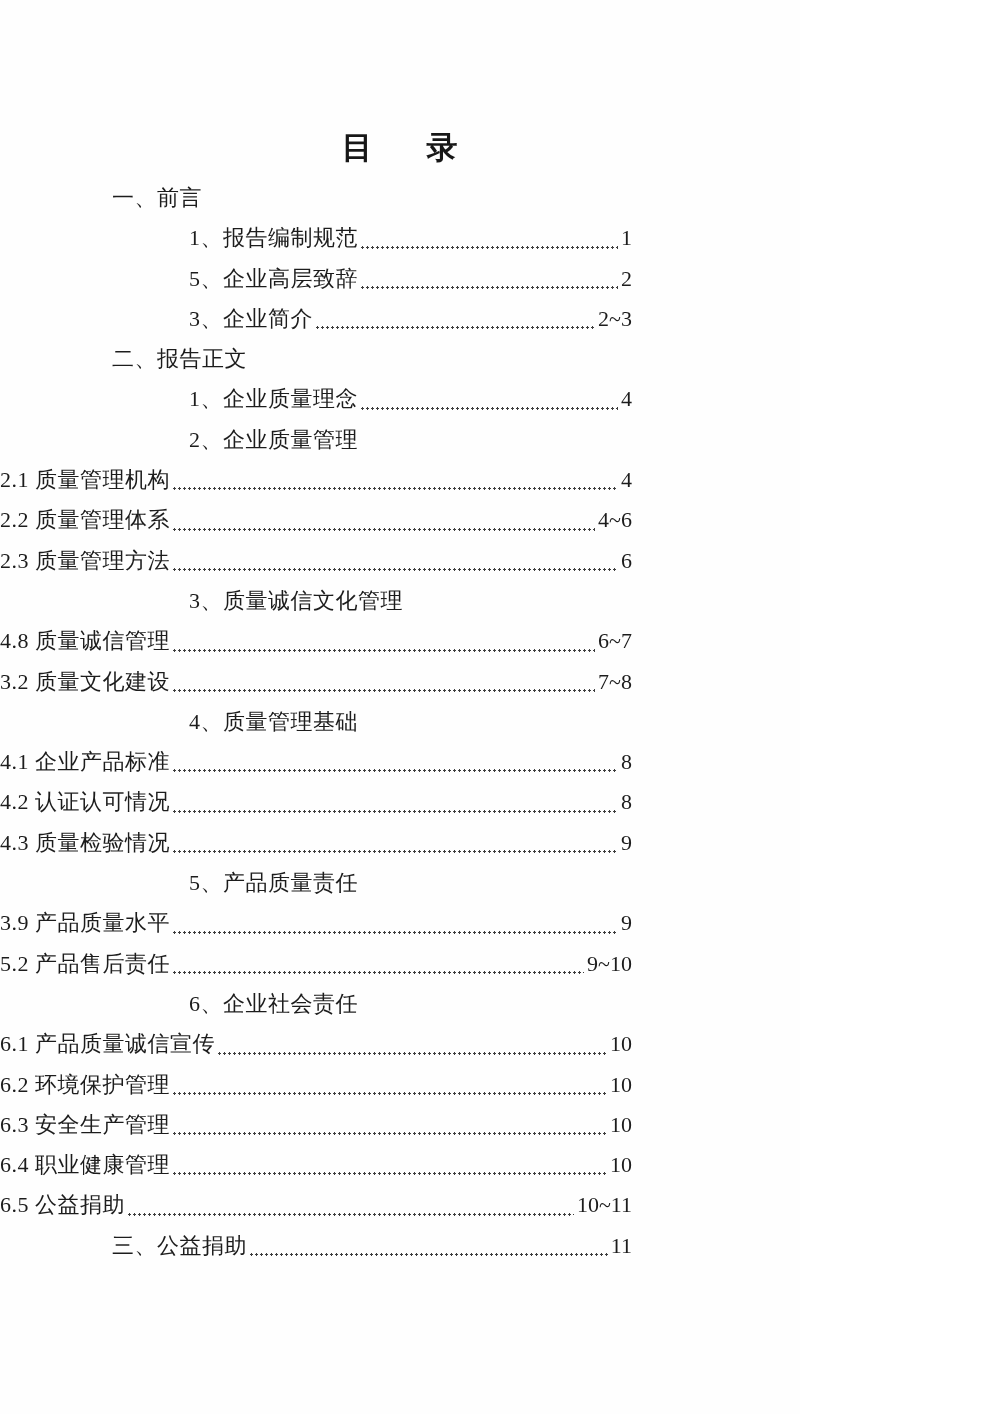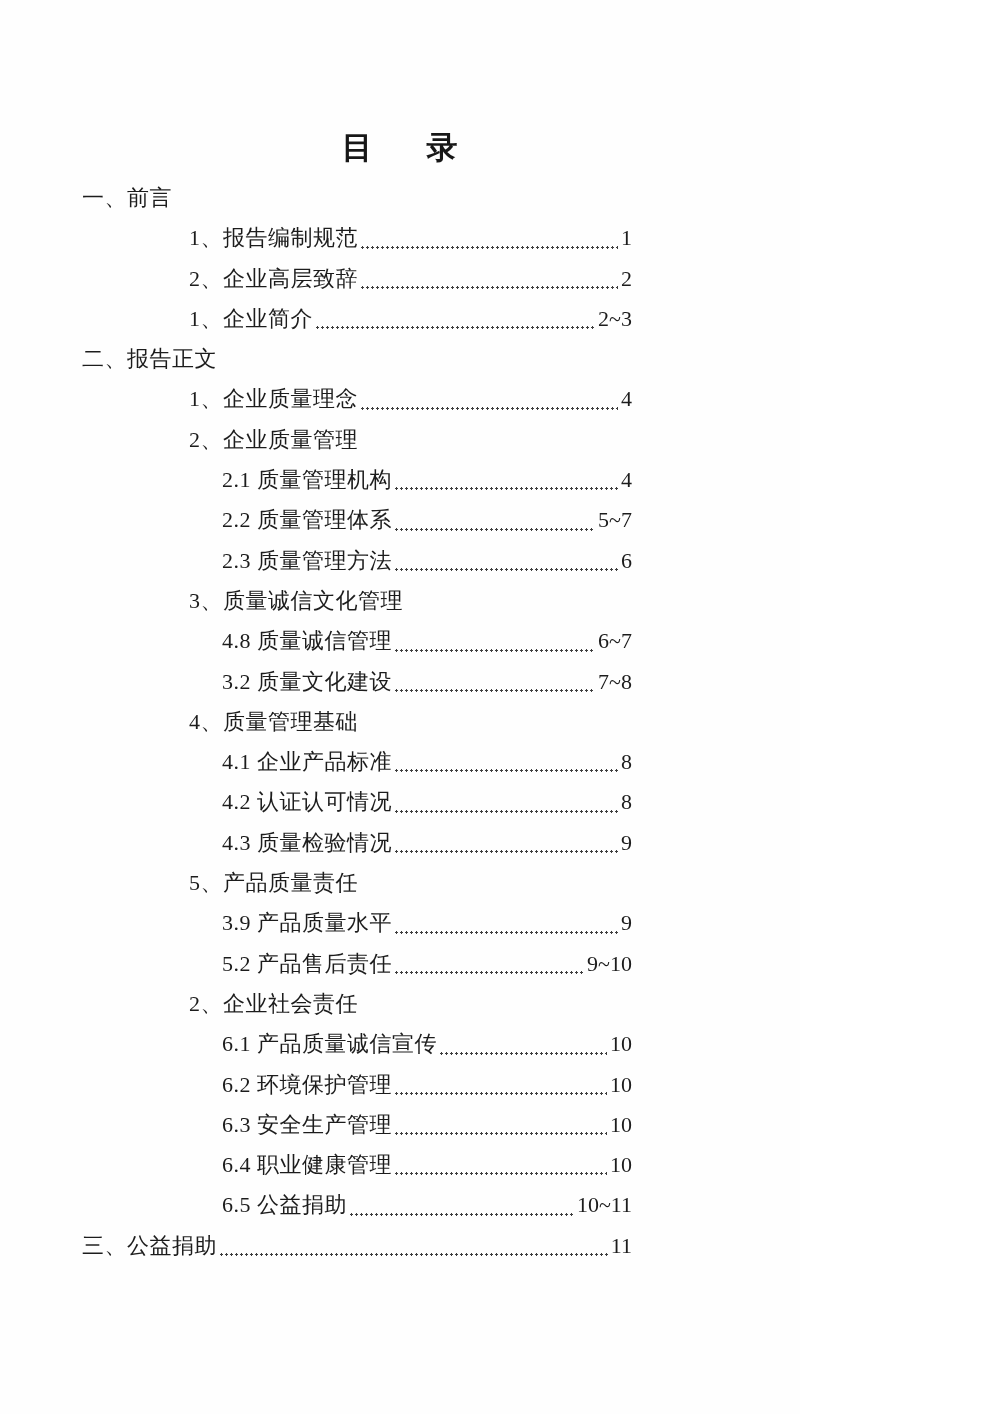--- a/index.html
+++ b/index.html
@@ -31,23 +31,23 @@
     margin-top: 12px;
   }
   .row {
     display: flex;
     height: 40.3px;
     line-height: 40.3px;
     margin-right: 168px;
     font-size: 22px;
     white-space: nowrap;
   }
-  .row.lvl1 { margin-left: 82px; }
+  .row.lvl1 { margin-left: 112px; }
   .row.lvl2 { margin-left: 189px; }
-  .row.lvl3 { margin-left: 222px; }
+  .row.lvl3 { }
   .label {
     white-space: nowrap;
     letter-spacing: 0.5px;
   }
   .leader {
     flex: 1;
     min-width: 0;
     margin: 0 3px 0 2px;
     background-image: radial-gradient(circle, #3d3d3d 1.05px, rgba(0,0,0,0) 1.35px);
     background-size: 5px 5px;
@@ -66,26 +66,26 @@
   <div class="entries" id="entries">
       <div class="row lvl1">
         <span class="label">一、前言</span>
       </div>
       <div class="row lvl2">
         <span class="label">1、报告编制规范</span>
         <span class="leader"></span>
         <span class="pagenum">1</span>
       </div>
       <div class="row lvl2">
-        <span class="label">2、企业高层致辞</span>
+        <span class="label">5、企业高层致辞</span>
         <span class="leader"></span>
         <span class="pagenum">2</span>
       </div>
       <div class="row lvl2">
-        <span class="label">1、企业简介</span>
+        <span class="label">3、企业简介</span>
         <span class="leader"></span>
         <span class="pagenum">2~3</span>
       </div>
       <div class="row lvl1">
         <span class="label">二、报告正文</span>
       </div>
       <div class="row lvl2">
         <span class="label">1、企业质量理念</span>
         <span class="leader"></span>
         <span class="pagenum">4</span>
@@ -94,21 +94,21 @@
         <span class="label">2、企业质量管理</span>
       </div>
       <div class="row lvl3">
         <span class="label">2.1 质量管理机构</span>
         <span class="leader"></span>
         <span class="pagenum">4</span>
       </div>
       <div class="row lvl3">
         <span class="label">2.2 质量管理体系</span>
         <span class="leader"></span>
-        <span class="pagenum">5~7</span>
+        <span class="pagenum">4~6</span>
       </div>
       <div class="row lvl3">
         <span class="label">2.3 质量管理方法</span>
         <span class="leader"></span>
         <span class="pagenum">6</span>
       </div>
       <div class="row lvl2">
         <span class="label">3、质量诚信文化管理</span>
       </div>
       <div class="row lvl3">
@@ -146,21 +146,21 @@
         <span class="label">3.9 产品质量水平</span>
         <span class="leader"></span>
         <span class="pagenum">9</span>
       </div>
       <div class="row lvl3">
         <span class="label">5.2 产品售后责任</span>
         <span class="leader"></span>
         <span class="pagenum">9~10</span>
       </div>
       <div class="row lvl2">
-        <span class="label">2、企业社会责任</span>
+        <span class="label">6、企业社会责任</span>
       </div>
       <div class="row lvl3">
         <span class="label">6.1 产品质量诚信宣传</span>
         <span class="leader"></span>
         <span class="pagenum">10</span>
       </div>
       <div class="row lvl3">
         <span class="label">6.2 环境保护管理</span>
         <span class="leader"></span>
         <span class="pagenum">10</span>

